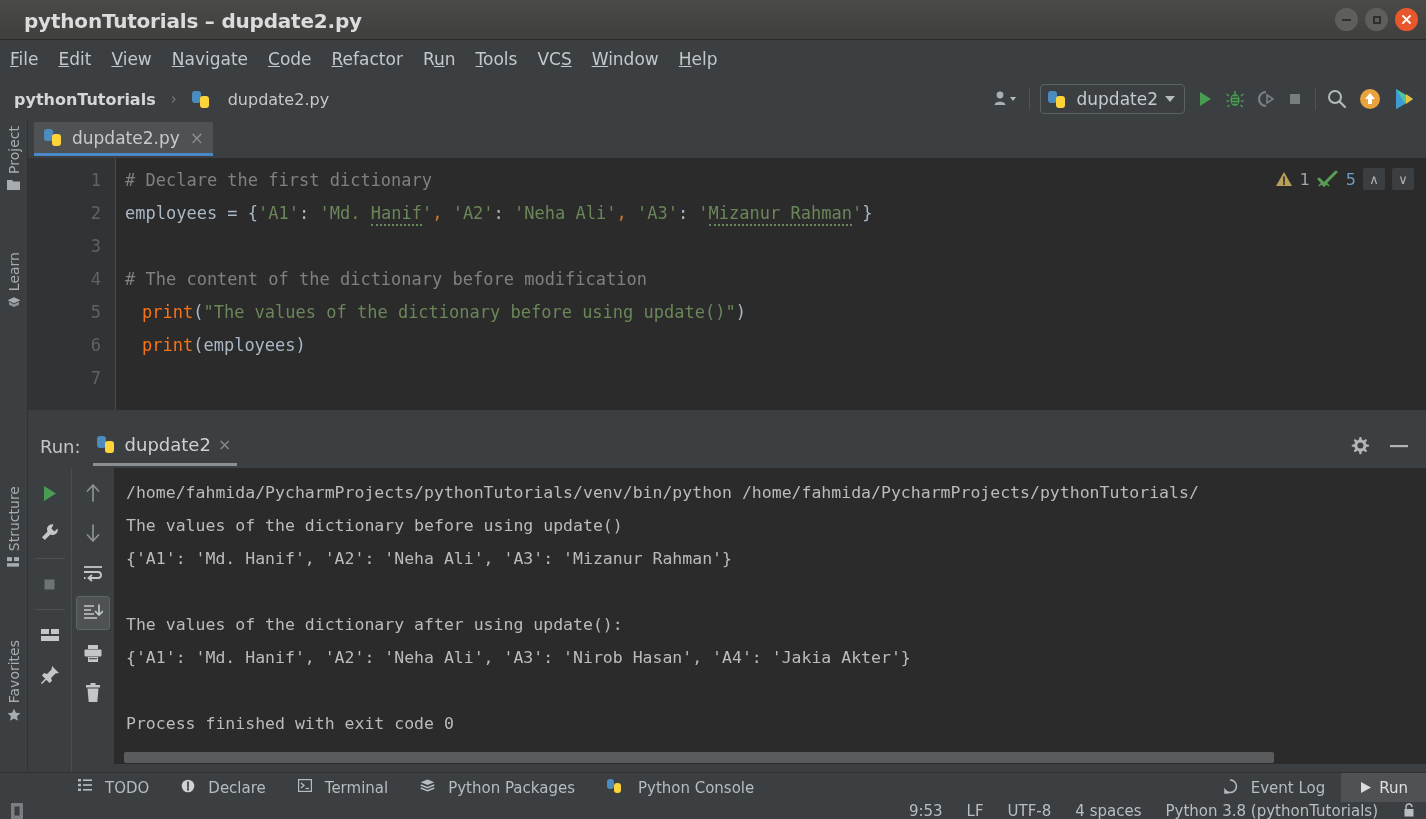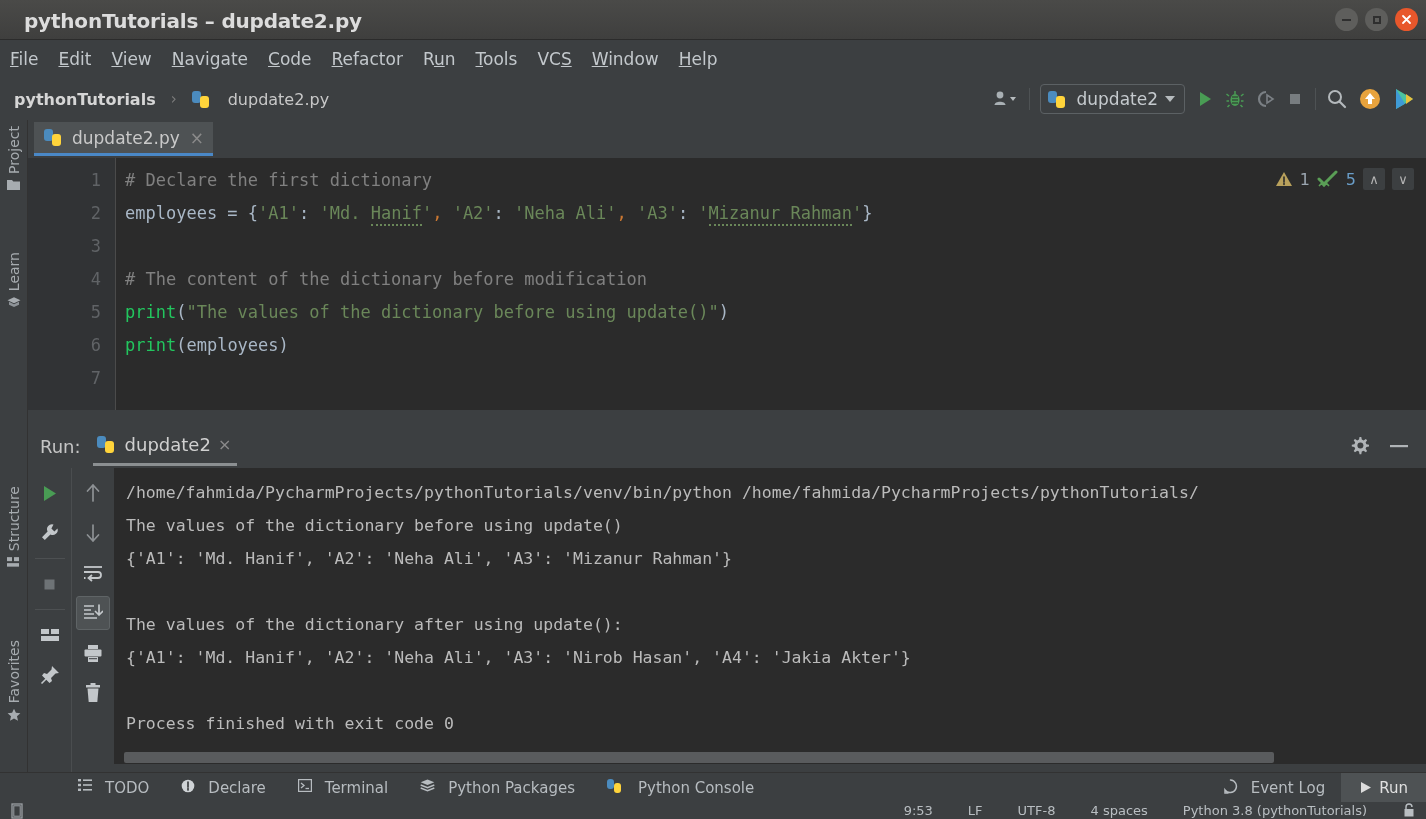--- a/index.html
+++ b/index.html
@@ -115,21 +115,21 @@
     position: absolute; right: 14px; font-size: 17px; color: #606366;
     font-family: "DejaVu Sans Mono", monospace; line-height: 33px; height: 33px;
   }
   .codearea {
     position: absolute; left: 89px; top: 0; right: 0; height: 184px;
     font-family: "DejaVu Sans Mono", monospace; font-size: 17px;
     padding-left: 8px;
   }
   .cline { height: 33px; line-height: 33px; white-space: pre; }
   .c-com { color: #808080; }
-  .c-kw  { color: #22c55e; }
+  .c-kw  { color: #f97316; margin-left: 17px; }
   .c-str { color: #6a8759; }
   .c-pun { color: #a9b7c6; }
   .c-op  { color: #cc7832; }
   .c-var { color: #a9b7c6; }
   .squig { border-bottom: 2px dotted #6a8759; padding-bottom: 1px; }
 
   .inspect {
     position: absolute; right: 12px; top: 10px; display: flex;
     align-items: center; gap: 7px;
   }
@@ -200,21 +200,21 @@
     background: #4e5254; height: 30px; display: flex; align-items: center;
     gap: 7px; padding: 0 18px; font-size: 15px; color: #e0e0e0;
   }
 
   
   .statusbar {
     position: absolute; left: 0; top: 802px; width: 1426px; height: 17px;
     background: #3c3f41; display: flex; align-items: center;
   }
   .sb-right { margin-left: auto; display: flex; align-items: center;
-    gap: 35px; padding-right: 10px; font-size: 13px; color: #b9bec2; }
+    gap: 24px; padding-right: 10px; font-size: 15px; color: #b9bec2; }
   svg { display: block; }
 </style>
 </head>
 <body>
 
 <div class="titlebar">
   <div class="title-text">pythonTutorials – dupdate2.py</div>
   <div class="wbtns">
     <div class="wbtn min">
         <span class="dash"></span>

